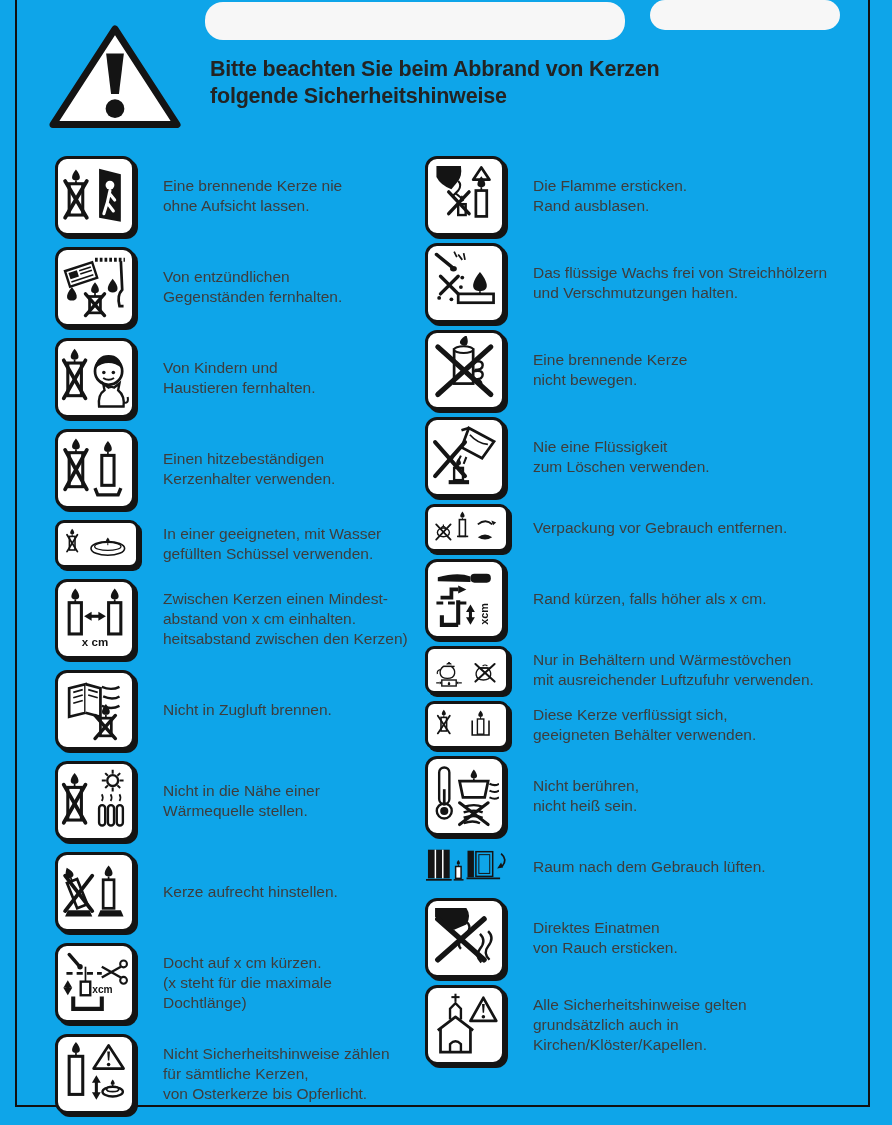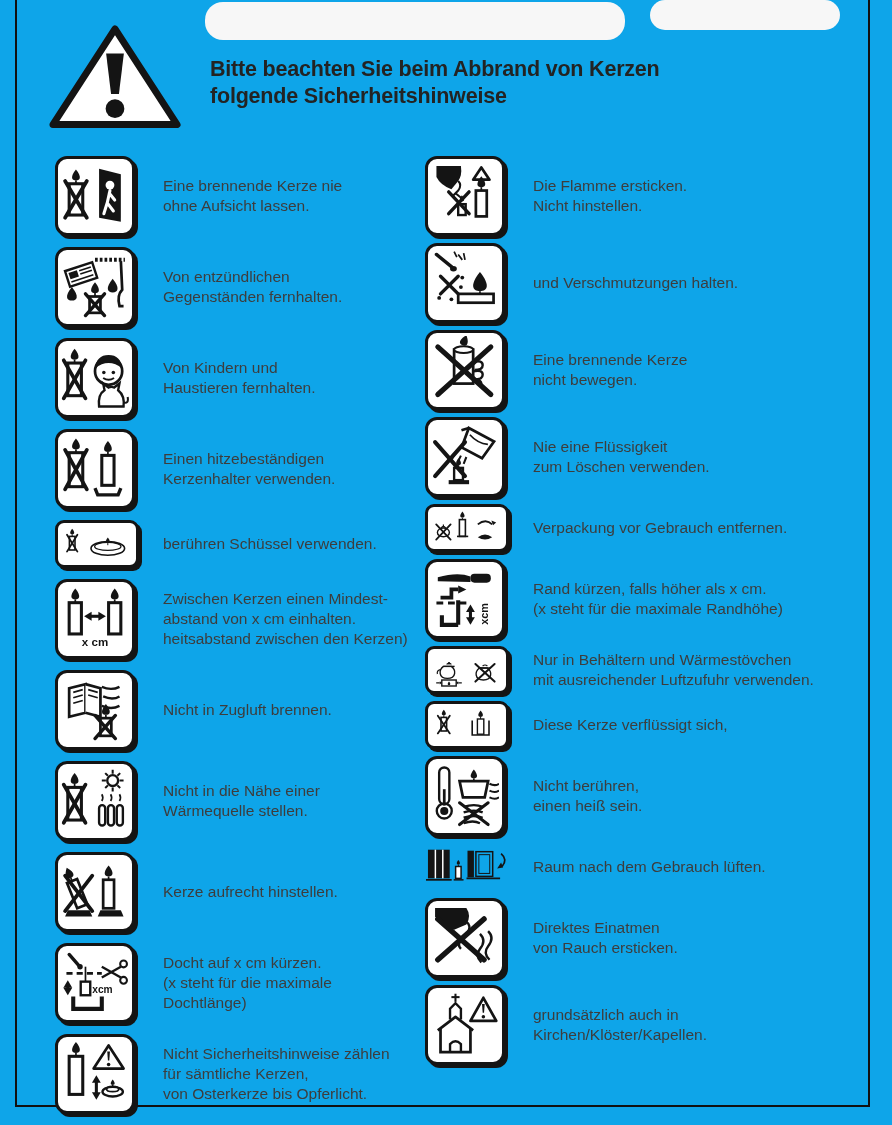--- a/index.html
+++ b/index.html
@@ -151,21 +151,22 @@
               <line x1="10" y1="22" x2="36" y2="64" stroke="#141414" stroke-width="4.5" stroke-linecap="round"></line>
               <line x1="36" y1="22" x2="10" y2="64" stroke="#141414" stroke-width="4.5" stroke-linecap="round"></line>
               <ellipse cx="112" cy="56" rx="42" ry="17" fill="none" stroke="#141414" stroke-width="4"></ellipse>
               <ellipse cx="112" cy="51" rx="33" ry="10" fill="none" stroke="#141414" stroke-width="3"></ellipse>
               <line x1="112" y1="48" x2="112" y2="42" stroke="#141414" stroke-width="2.5"></line>
               <path d="M112 29 C119.15 37.84 117.2 42 112 42 C106.8 42 104.85 37.84 112 29" fill="#141414"></path>
             </svg>
           </div>
         </div>
         <div class="item-text">
-          <div>berühren Schüssel verwenden.</div>
+          <div>In einer geeigneten, mit Wasser</div>
+          <div>gefüllten Schüssel verwenden.</div>
         </div>
       </div>
       <div class="row">
         <div class="icon-cell">
           <div class="icon-box">
             <svg viewBox="0 0 100 100" preserveAspectRatio="xMidYMid meet">
               <rect x="12" y="26" width="18" height="46" fill="#fff" stroke="#141414" stroke-width="4.5"></rect>
               <line x1="21" y1="26" x2="21" y2="21" stroke="#141414" stroke-width="2.5"></line>
               <path d="M21 5 C29.8 15.879999999999999 27.4 21 21 21 C14.6 21 12.2 15.879999999999999 21 5" fill="#141414"></path>
               <rect x="70" y="26" width="18" height="46" fill="#fff" stroke="#141414" stroke-width="4.5"></rect>
@@ -318,21 +319,21 @@
               <line x1="56" y1="44" x2="26" y2="76" stroke="#141414" stroke-width="5" stroke-linecap="round"></line>
               <rect x="66" y="42" width="16" height="38" fill="#fff" stroke="#141414" stroke-width="4"></rect>
               <line x1="74" y1="42" x2="74" y2="37" stroke="#141414" stroke-width="2.5"></line>
               <path d="M74 21 C82.8 31.88 80.4 37 74 37 C67.6 37 65.2 31.88 74 21" fill="#141414"></path>
               <path d="M62 26 L86 26 L74 8 Z" fill="none" stroke="#141414" stroke-width="4" stroke-linejoin="round"></path>
             </svg>
           </div>
         </div>
         <div class="item-text">
           <div>Die Flamme ersticken.</div>
-          <div>Nicht hinstellen.</div>
+          <div>Rand ausblasen.</div>
         </div>
       </div>
       <div class="row">
         <div class="icon-cell">
           <div class="icon-box">
             <svg viewBox="0 0 100 100" preserveAspectRatio="xMidYMid meet">
               <line x1="8" y1="8" x2="30" y2="26" stroke="#141414" stroke-width="5" stroke-linecap="round"></line>
               <ellipse cx="33" cy="29" rx="5" ry="4" fill="#141414"></ellipse>
               <path d="M40 8 l6 8 M48 6 l2 10 M34 4 l4 8" stroke="#141414" stroke-width="2.5"></path>
               <line x1="14" y1="40" x2="40" y2="66" stroke="#141414" stroke-width="5" stroke-linecap="round"></line>
@@ -341,20 +342,21 @@
               <circle cx="44" cy="56" r="2.8" fill="#141414"></circle>
               <circle cx="12" cy="72" r="2.8" fill="#141414"></circle>
               <circle cx="30" cy="74" r="2.8" fill="#141414"></circle>
               <rect x="40" y="66" width="52" height="13" fill="none" stroke="#141414" stroke-width="4"></rect>
               <line x1="72" y1="66" x2="72" y2="62" stroke="#141414" stroke-width="2.5"></line>
               <path d="M72 34 C87.4 53.04 83.2 62 72 62 C60.8 62 56.599999999999994 53.04 72 34" fill="#141414"></path>
             </svg>
           </div>
         </div>
         <div class="item-text">
+          <div>Das flüssige Wachs frei von Streichhölzern</div>
           <div>und Verschmutzungen halten.</div>
         </div>
       </div>
       <div class="row">
         <div class="icon-cell">
           <div class="icon-box">
             <svg viewBox="0 0 100 100" preserveAspectRatio="xMidYMid meet">
               <rect x="34" y="20" width="28" height="50" fill="#fff" stroke="#141414" stroke-width="4"></rect>
               <ellipse cx="48" cy="20" rx="14" ry="5" fill="#fff" stroke="#141414" stroke-width="3"></ellipse>
               <g transform="rotate(20 48 10)">
@@ -429,21 +431,20 @@
               <path d="M16 74 L16 88 L40 88 M40 52 L40 88" fill="none" stroke="#141414" stroke-width="6"></path>
               <line x1="58" y1="67" x2="58" y2="79" stroke="#141414" stroke-width="4.5"></line>
               <path d="M58 58 L51.5 69 L64.5 69 Z" fill="#141414"></path>
               <path d="M58 88 L51.5 77 L64.5 77 Z" fill="#141414"></path>
               <text x="84" y="88" font-size="16" font-weight="bold" fill="#141414" font-family="Liberation Sans, sans-serif" transform="rotate(-90 84 88)">xcm</text>
             </svg>
           </div>
         </div>
         <div class="item-text">
           <div>Rand kürzen, falls höher als x cm.</div>
-          <div>(x steht für die maximale Randhöhe)</div>
         </div>
       </div>
       <div class="row">
         <div class="icon-cell">
           <div class="icon-box wide">
             <svg viewBox="0 0 170 90" preserveAspectRatio="xMidYMid meet">
               <path d="M26 36 q-10 8 -8 18 q2 12 18 12 q16 0 18 -12 q2 -10 -8 -18 Z" fill="none" stroke="#141414" stroke-width="3.5"></path>
               <path d="M26 36 L54 36" stroke="#141414" stroke-width="3.5"></path>
               <path d="M18 44 q-9 2 -7 11" fill="none" stroke="#141414" stroke-width="3"></path>
               <path d="M34 31 q6 -5 12 0" fill="none" stroke="#141414" stroke-width="3"></path>
@@ -477,20 +478,21 @@
               <line x1="42" y1="22" x2="12" y2="66" stroke="#141414" stroke-width="4.5" stroke-linecap="round"></line>
               <path d="M98 34 L98 70 L140 70 L140 34" fill="none" stroke="#141414" stroke-width="4"></path>
               <rect x="111" y="30" width="16" height="38" fill="#fff" stroke="#141414" stroke-width="3.5"></rect>
               <line x1="119" y1="30" x2="119" y2="25" stroke="#141414" stroke-width="2.5"></line>
               <path d="M119 9 C127.8 19.88 125.4 25 119 25 C112.6 25 110.2 19.88 119 9" fill="#141414"></path>
             </svg>
           </div>
         </div>
         <div class="item-text">
           <div>Diese Kerze verflüssigt sich,</div>
+          <div>geeigneten Behälter verwenden.</div>
         </div>
       </div>
       <div class="row">
         <div class="icon-cell">
           <div class="icon-box">
             <svg viewBox="0 0 100 100" preserveAspectRatio="xMidYMid meet">
               <rect x="12" y="8" width="15" height="54" rx="7.5" fill="none" stroke="#141414" stroke-width="3.5"></rect>
               <circle cx="19.5" cy="72" r="11" fill="none" stroke="#141414" stroke-width="3.5"></circle>
               <circle cx="19.5" cy="72" r="6" fill="#141414"></circle>
               <line x1="19.5" y1="64" x2="19.5" y2="40" stroke="#141414" stroke-width="4"></line>
@@ -499,21 +501,21 @@
               <path d="M63 11 C70.15 19.84 68.2 24 63 24 C57.8 24 55.85 19.84 63 11" fill="#141414"></path>
               <path d="M86 32 q8 4 14 0 M86 42 q8 4 14 0 M86 52 q8 4 14 0" fill="none" stroke="#141414" stroke-width="3"></path>
               <path d="M48 66 q16 -5 28 0 M48 74 q16 -5 28 0 M48 82 q16 -5 28 0 M48 90 q14 -5 24 0" fill="none" stroke="#141414" stroke-width="3.5"></path>
               <line x1="42" y1="60" x2="84" y2="92" stroke="#141414" stroke-width="4.5" stroke-linecap="round"></line>
               <line x1="84" y1="60" x2="42" y2="92" stroke="#141414" stroke-width="4.5" stroke-linecap="round"></line>
             </svg>
           </div>
         </div>
         <div class="item-text">
           <div>Nicht berühren,</div>
-          <div>einen heiß sein.</div>
+          <div>nicht heiß sein.</div>
         </div>
       </div>
       <div class="row">
         <div class="icon-cell">
           <div class="icon-plain">
             <svg viewBox="0 0 170 90" preserveAspectRatio="xMidYMid meet">
               <rect x="6" y="10" width="44" height="58" fill="#141414"></rect>
               <line x1="21" y1="10" x2="21" y2="68" stroke="#fff" stroke-width="3"></line>
               <line x1="36" y1="10" x2="36" y2="68" stroke="#fff" stroke-width="3"></line>
               <line x1="2" y1="71" x2="54" y2="71" stroke="#141414" stroke-width="3.5"></line>
@@ -561,18 +563,19 @@
               <line x1="36" y1="4" x2="36" y2="16" stroke="#141414" stroke-width="3"></line>
               <line x1="30" y1="9" x2="42" y2="9" stroke="#141414" stroke-width="3"></line>
               <path d="M28 90 L28 78 Q36 70 44 78 L44 90" fill="none" stroke="#141414" stroke-width="3.5"></path>
               <path d="M77 10 L96 44 L58 44 Z" fill="none" stroke="#141414" stroke-width="4" stroke-linejoin="round"></path>
               <path d="M75 19 L79 19 L78 32 L76 32 Z" fill="#141414"></path>
               <circle cx="77" cy="38" r="2.6" fill="#141414"></circle>
             </svg>
           </div>
         </div>
         <div class="item-text">
+          <div>Alle Sicherheitshinweise gelten</div>
           <div>grundsätzlich auch in</div>
           <div>Kirchen/Klöster/Kapellen.</div>
         </div>
       </div>
     </div>
 </div>
 
 </body></html>

